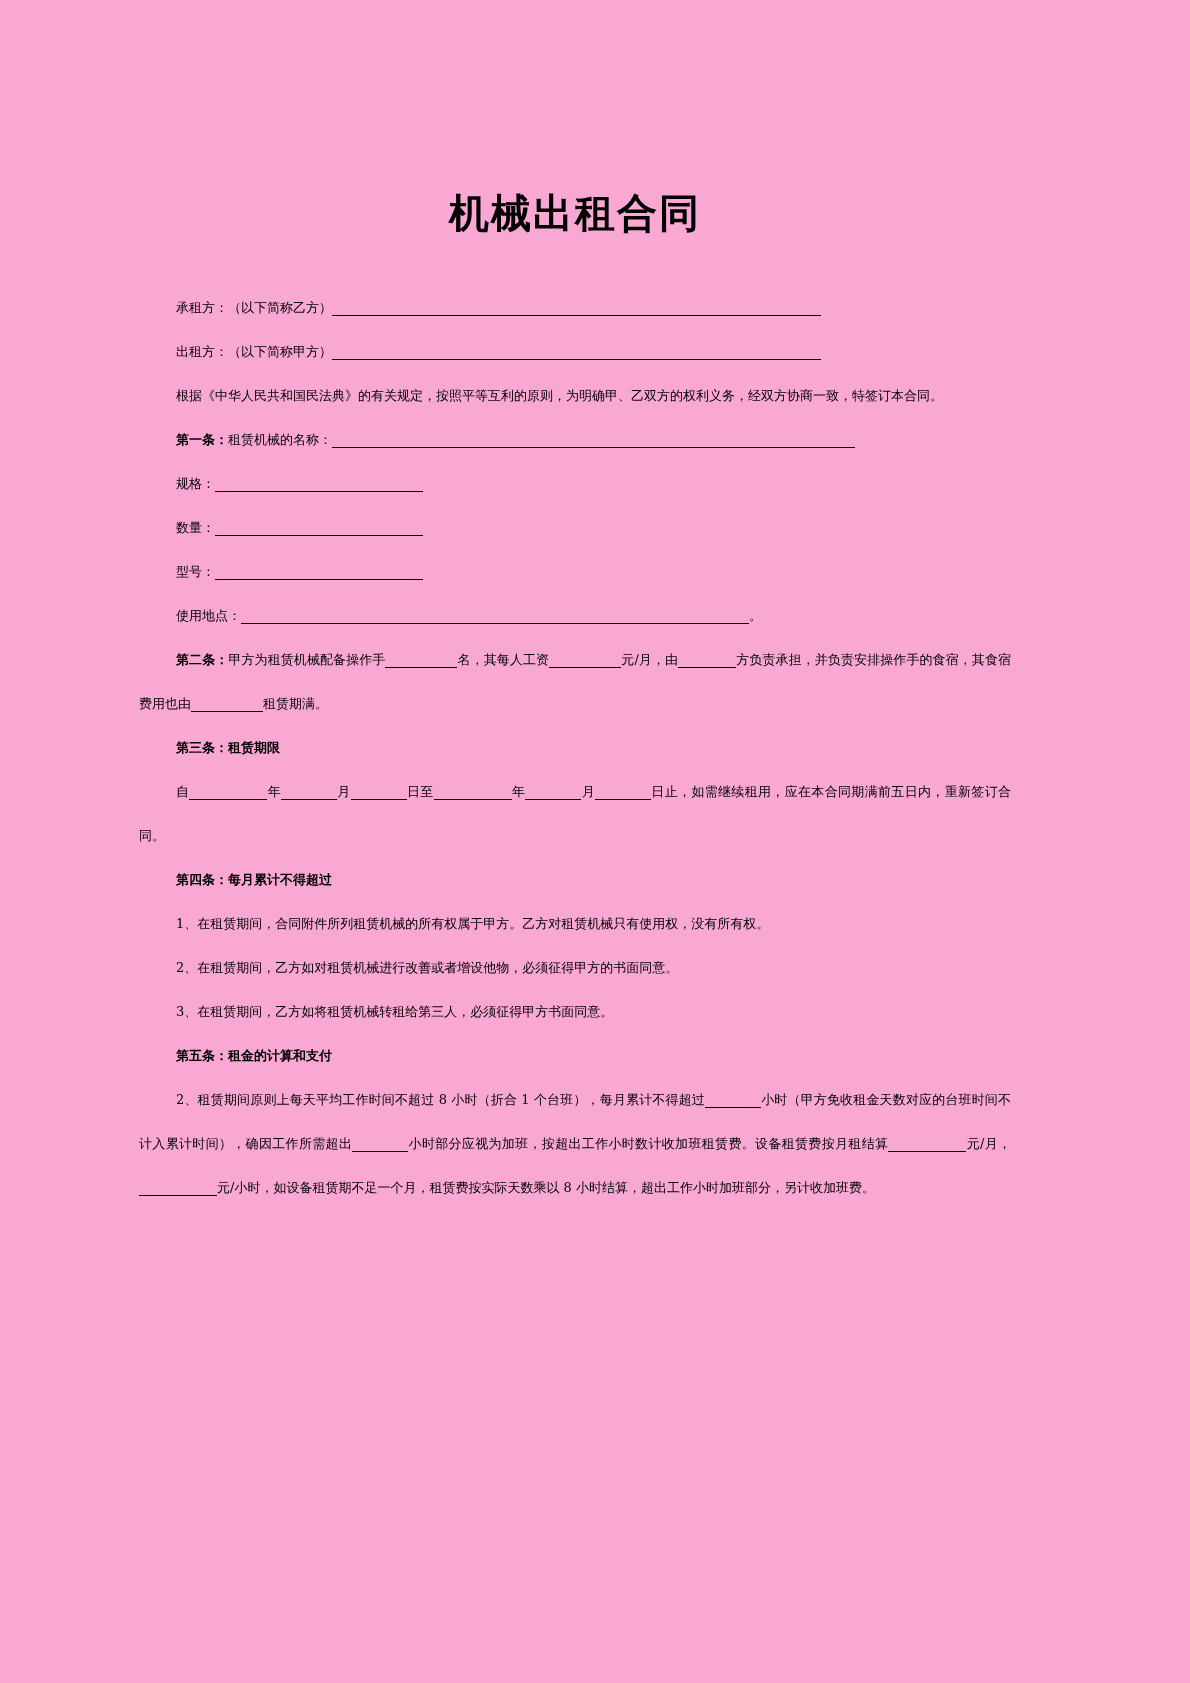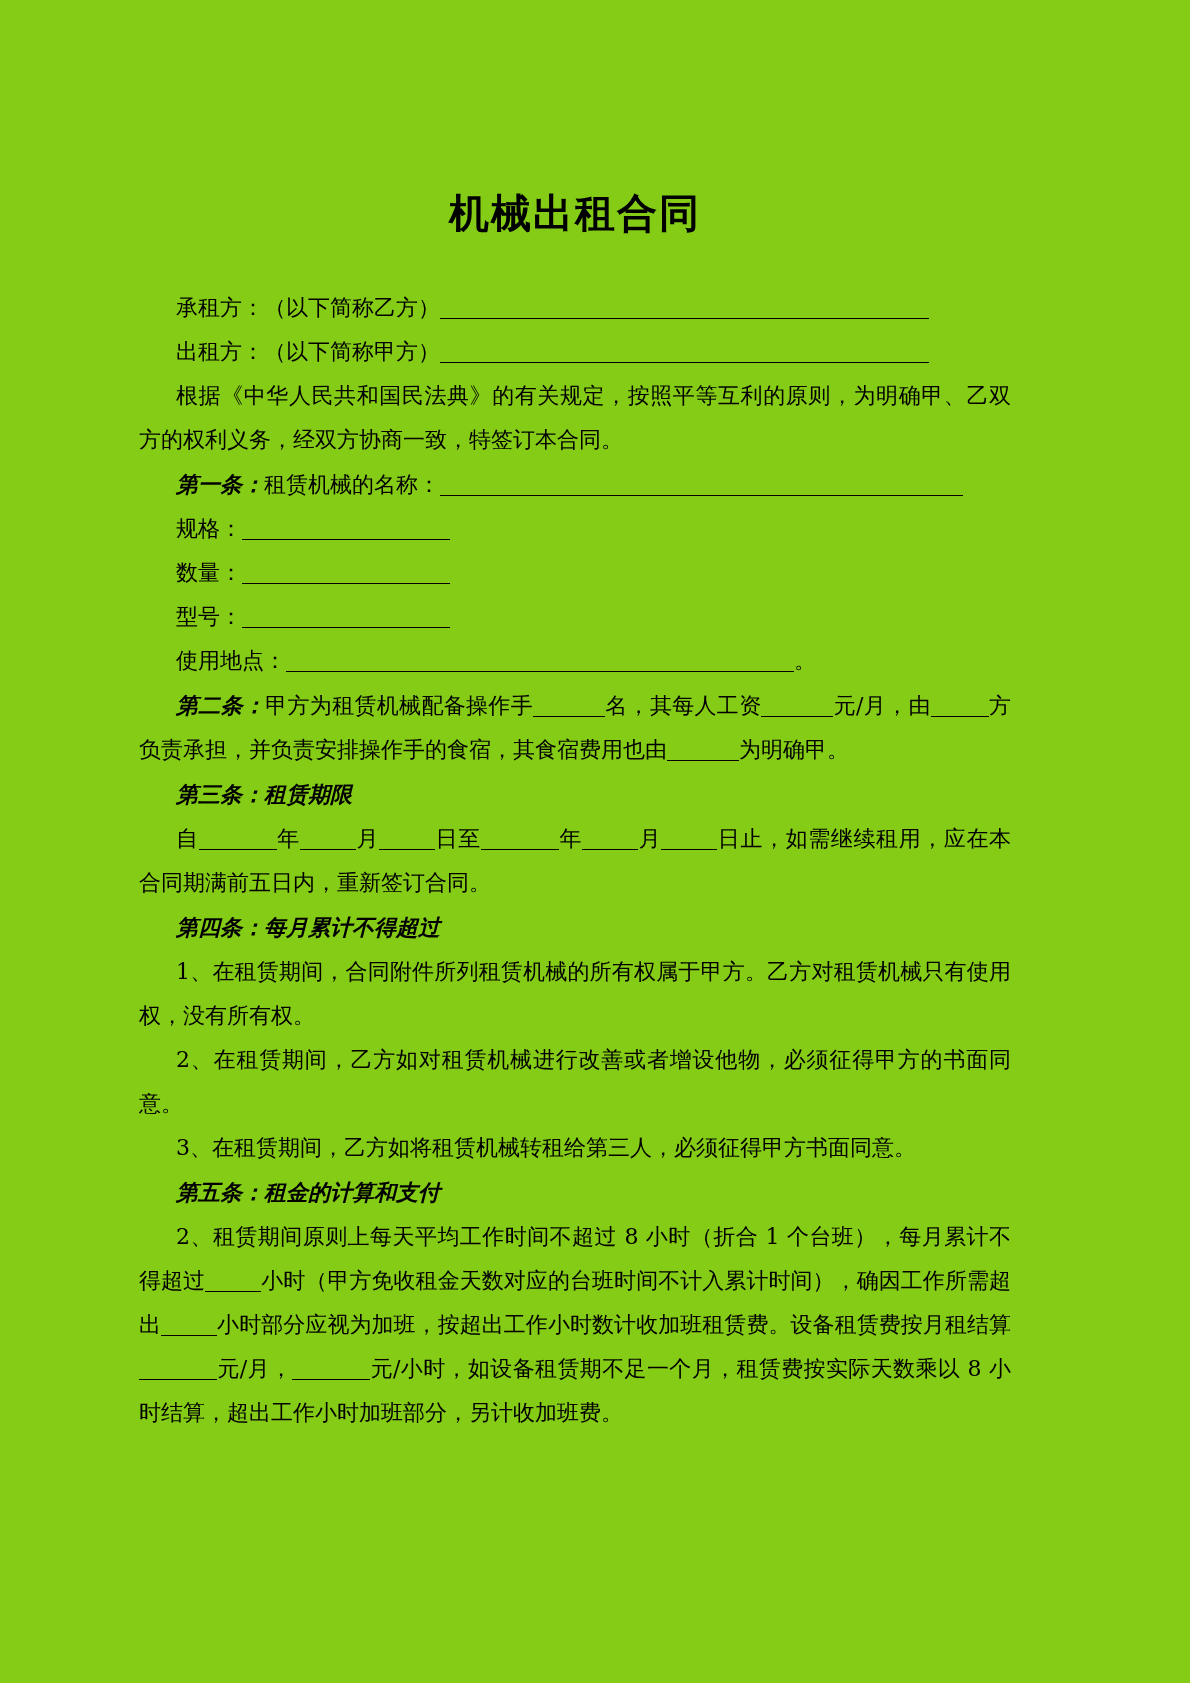--- a/index.html
+++ b/index.html
@@ -10,21 +10,21 @@
   }
   body {
     font-family: "DejaVu Serif", "Liberation Serif", serif;
     color: #000000;
   }
   .page {
     position: relative;
     width: 1190px;
     height: 1683px;
     margin: 0 auto;
-    background: #84cc16;
+    background: #f9a8d4;
     box-sizing: border-box;
     overflow: hidden;
   }
   .content {
     position: absolute;
     left: 139px;
     top: 0;
     width: 872px;
   }
   .doc-title {
@@ -35,32 +35,31 @@
     margin: 0;
     padding-top: 188px;
     padding-bottom: 0;
     line-height: 1.25;
     font-family: "DejaVu Serif", "Liberation Serif", serif;
   }
   .gap-after-title { height: 48px; }
 
   p.para {
     margin: 0;
-    font-size: 22px;
+    font-size: 13px;
     line-height: 44px;
     text-align: justify;
     text-justify: inter-ideograph;
     word-break: break-all;
   }
   p.indent {
     text-indent: 37px;
   }
   .bold {
     font-weight: bold;
-    font-style: italic;
   }
   
   .fill {
     display: inline-block;
     border-bottom: 1px solid #000;
     height: 20px;
     vertical-align: -4px;
   }
   .fill.w-party   { width: 489px; }
   .fill.w-name    { width: 523px; }
@@ -107,21 +106,21 @@
 
     <p class="para indent">
       <span>型号：</span><span class="fill w-spec"></span>
     </p>
 
     <p class="para indent">
       <span>使用地点：</span><span class="fill w-place"></span><span>。</span>
     </p>
 
     <p class="para indent">
-      <span class="bold">第二条：</span><span>甲方为租赁机械配备操作手</span><span class="fill w-md"></span><span>名，其每人工资</span><span class="fill w-md"></span><span>元/月，由</span><span class="fill w-sm"></span><span>方负责承担，并负责安排操作手的食宿，其食宿费用也由</span><span class="fill w-md"></span><span>为明确甲。</span>
+      <span class="bold">第二条：</span><span>甲方为租赁机械配备操作手</span><span class="fill w-md"></span><span>名，其每人工资</span><span class="fill w-md"></span><span>元/月，由</span><span class="fill w-sm"></span><span>方负责承担，并负责安排操作手的食宿，其食宿费用也由</span><span class="fill w-md"></span><span>租赁期满。</span>
     </p>
 
     <p class="para indent">
       <span class="bold">第三条：</span><span class="bold">租赁期限</span>
     </p>
 
     <p class="para indent">
       <span>自</span><span class="fill w-date-y"></span><span>年</span><span class="fill w-date-m"></span><span>月</span><span class="fill w-date-d"></span><span>日至</span><span class="fill w-date-y"></span><span>年</span><span class="fill w-date-m"></span><span>月</span><span class="fill w-date-d"></span><span>日止，</span><span>如需继续租用，应在本合同期满前五日内，重新签订合同。</span>
     </p>
 

